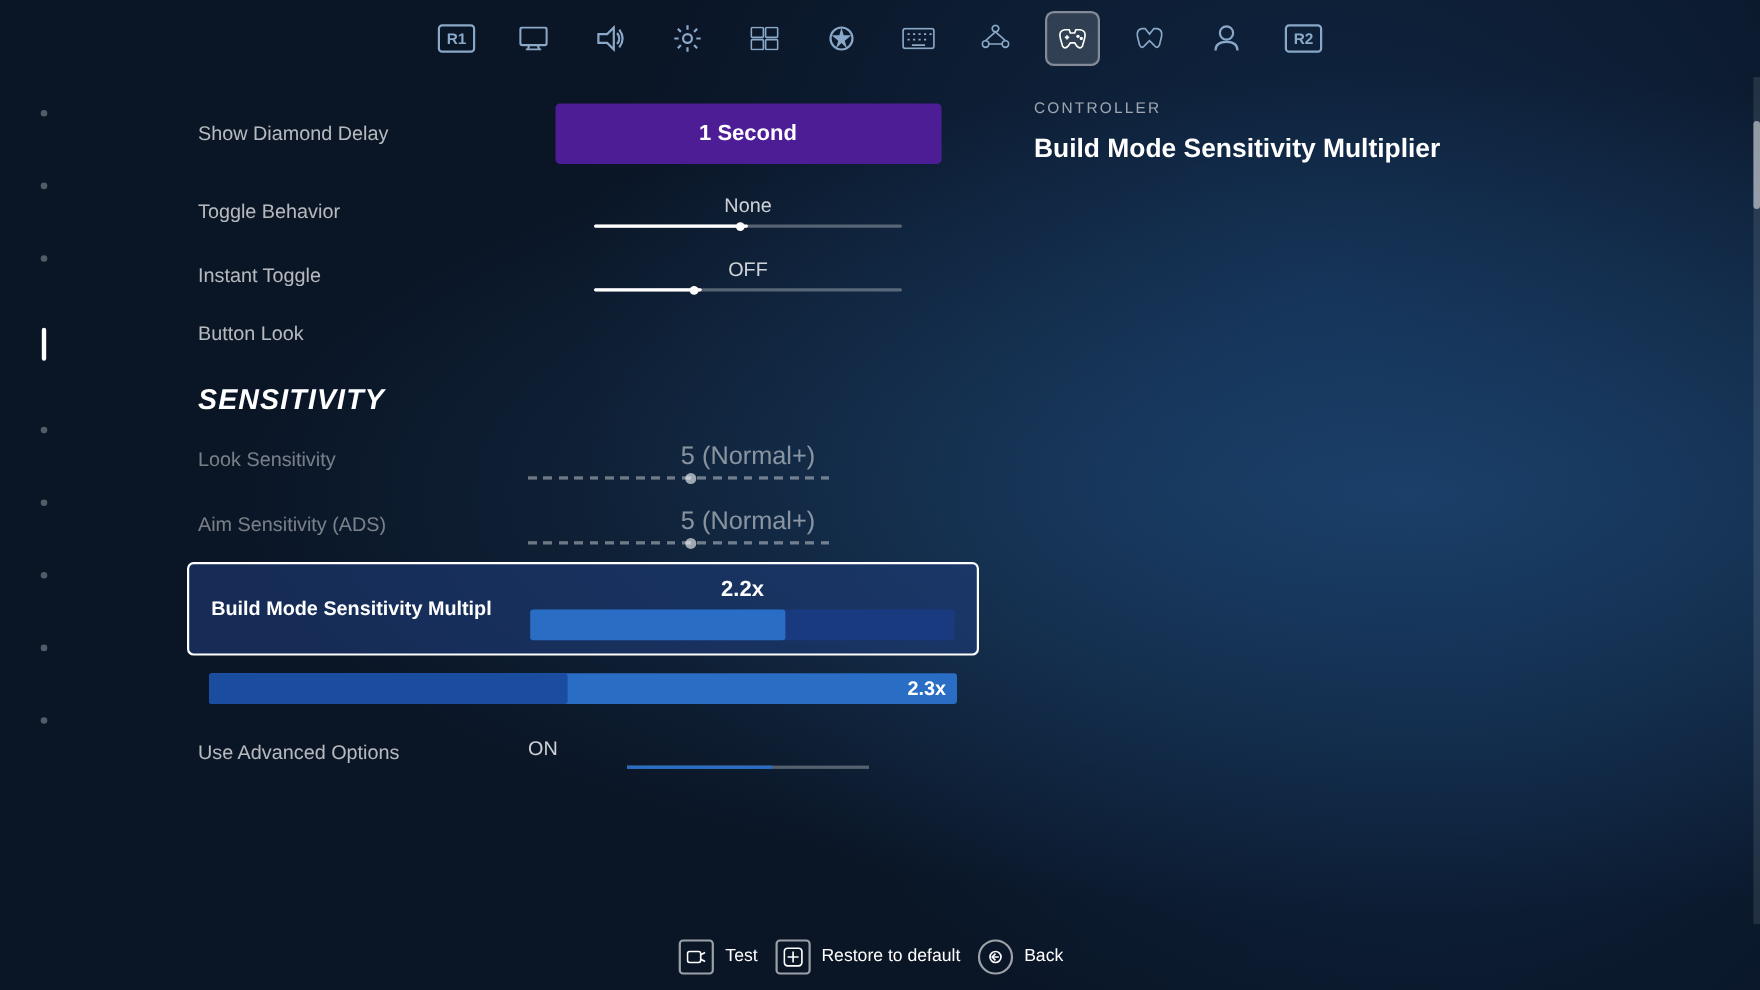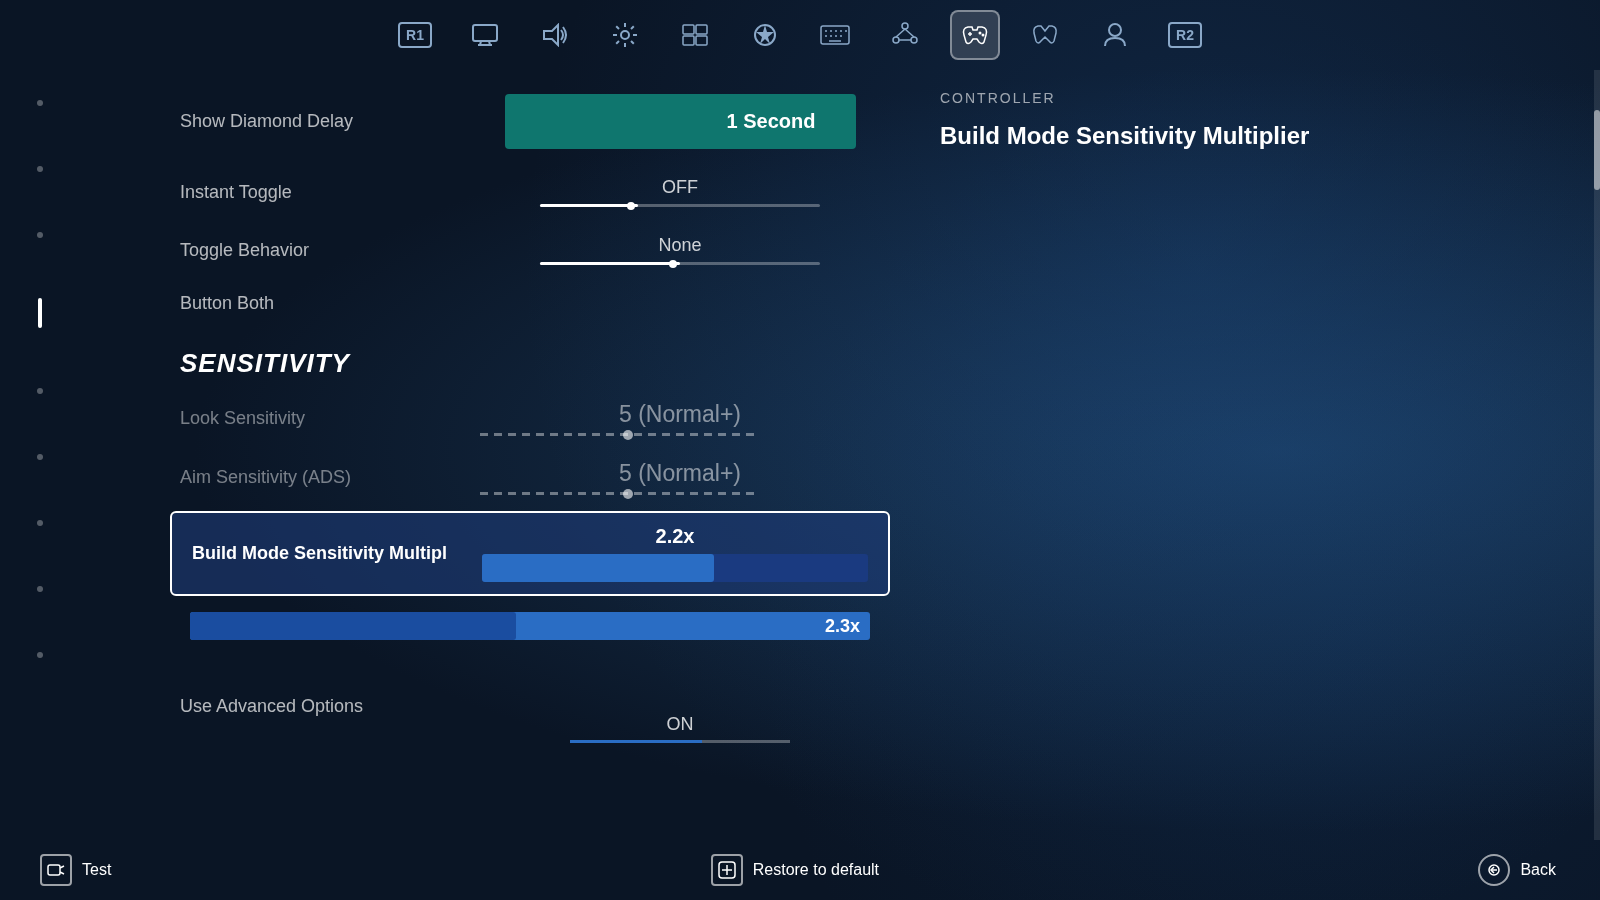--- a/index.html
+++ b/index.html
@@ -121,28 +121,28 @@
 
     .settings-item-control {
       flex: 1;
       display: flex;
       flex-direction: column;
       align-items: center;
     }
 
     
     .btn-blue {
-      background: #0f766e;
+      background: #4c1d95;
       color: white;
       font-size: 20px;
       font-weight: bold;
       padding: 16px 40px;
       border-radius: 4px;
       width: 351px;
-      text-align: right;
+      text-align: center;
       cursor: pointer;
     }
 
     
     .slider-container {
       width: 280px;
       text-align: center;
     }
 
     .slider-value {
@@ -318,27 +318,27 @@
       font-size: 16px;
       line-height: 1.6;
       color: rgba(255,255,255,0.85);
     }
 
     
     .bottom-bar {
       position: absolute;
       bottom: 0;
       left: 0;
-      right: 4px;
+      right: 16px;
       height: 60px;
       display: flex;
       align-items: center;
-      justify-content: space-between;
+      justify-content: center;
       padding: 0 40px;
-      gap: 36px;
+      gap: 16px;
       z-index: 10;
     }
 
     .bottom-action {
       display: flex;
       align-items: center;
       gap: 10px;
       color: white;
       font-size: 16px;
       cursor: pointer;
@@ -360,22 +360,20 @@
       top: 40px;
       width: 6px;
       height: 80px;
       background: rgba(255,255,255,0.5);
       border-radius: 3px;
     }
 
     
     .on-control {
       flex: 1;
-      text-align: center;
-      margin-top: 44px;
     }
 
     .on-value {
       color: rgba(255,255,255,0.8);
       font-size: 18px;
       margin-bottom: 5px;
     }
 
     .on-track {
       width: 220px;
@@ -503,47 +501,47 @@
   <div class="settings-panel">
 
     <div class="settings-item">
       <div class="settings-item-label">Show Diamond Delay</div>
       <div class="settings-item-control">
         <div class="btn-blue">1 Second</div>
       </div>
     </div>
 
     <div class="settings-item">
+      <div class="settings-item-label">Toggle Behavior</div>
+      <div class="settings-item-control">
+        <div class="slider-container">
+          <div class="slider-value">None</div>
+          <div class="slider-track">
+            <div class="slider-track-fill" style="width:50%"></div>
+            <div class="slider-track-dot" style="left:46%"></div>
+          </div>
+        </div>
+      </div>
+    </div>
+
+    <div class="settings-item">
       <div class="settings-item-label">Instant Toggle</div>
       <div class="settings-item-control">
         <div class="slider-container">
           <div class="slider-value">OFF</div>
           <div class="slider-track">
             <div class="slider-track-fill" style="width:35%"></div>
             <div class="slider-track-dot" style="left:31%"></div>
           </div>
         </div>
       </div>
     </div>
 
     <div class="settings-item">
-      <div class="settings-item-label">Toggle Behavior</div>
-      <div class="settings-item-control">
-        <div class="slider-container">
-          <div class="slider-value">None</div>
-          <div class="slider-track">
-            <div class="slider-track-fill" style="width:50%"></div>
-            <div class="slider-track-dot" style="left:46%"></div>
-          </div>
-        </div>
-      </div>
-    </div>
-
-    <div class="settings-item">
-      <div class="settings-item-label">Button Both</div>
+      <div class="settings-item-label">Button Look</div>
     </div>
 
     <div class="section-header">SENSITIVITY</div>
 
     <div class="sensitivity-item">
       <div class="sensitivity-label">Look Sensitivity</div>
       <div class="sensitivity-control">
         <div class="sensitivity-value">5 (Normal+)</div>
         <div class="dashed-track">
           <div class="dashed-dot" style="left:51%"></div>

